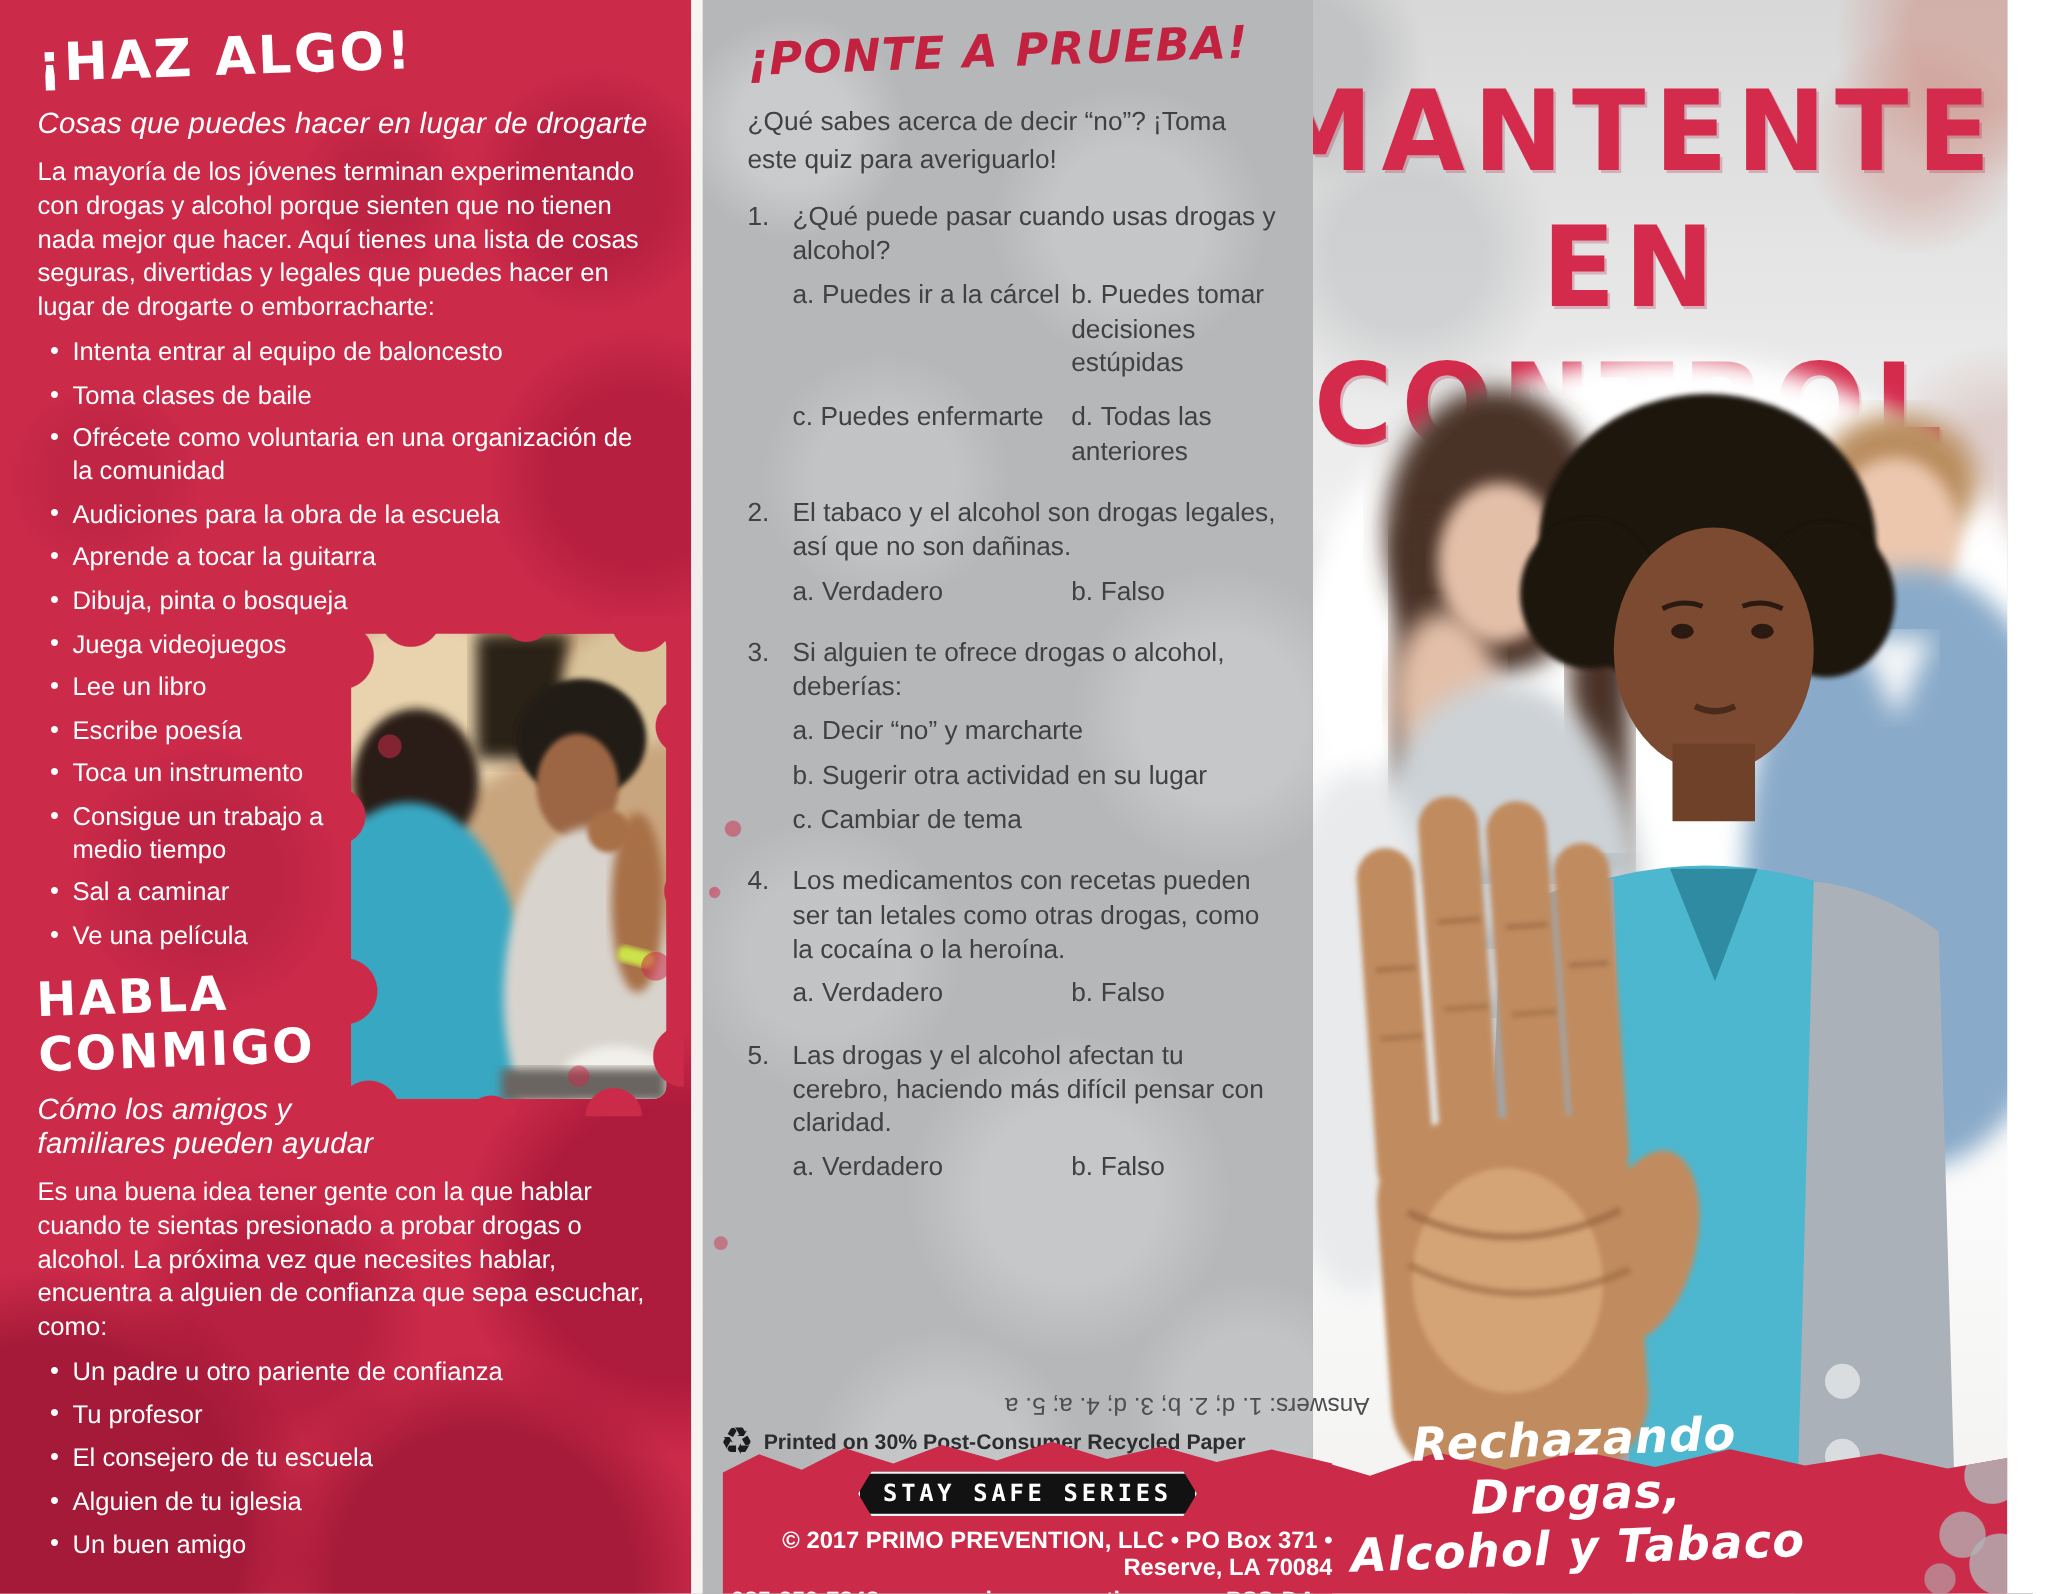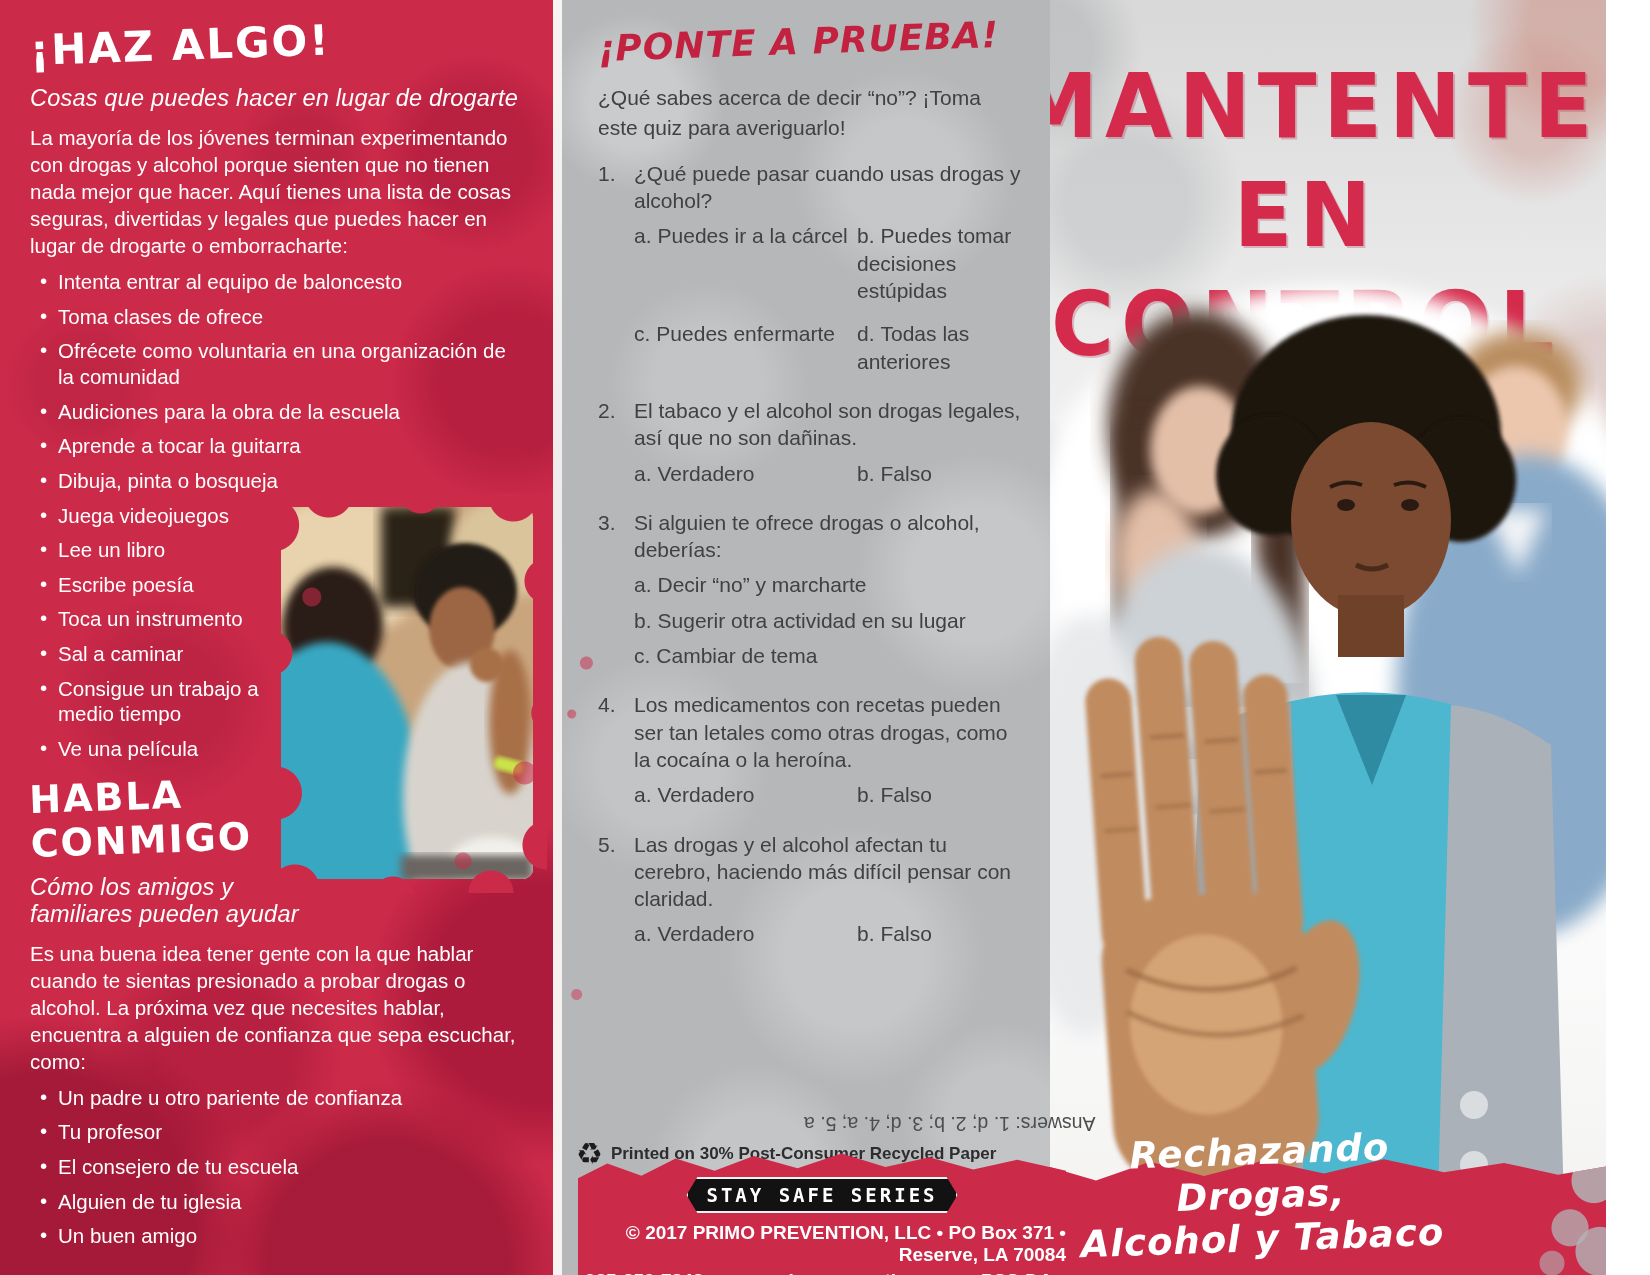--- a/index.html
+++ b/index.html
@@ -128,21 +128,21 @@
 <div class="page">
 
   <div class="panel-left">
     <div class="content">
       <div class="hand-head">¡HAZ ALGO!</div>
       <p class="sub-bold">Cosas que puedes hacer en lugar de drogarte</p>
       <p class="body-txt">La mayoría de los jóvenes terminan experimentando con drogas y alcohol porque sienten que no tienen nada mejor que hacer. Aquí tienes una lista de cosas seguras, divertidas y legales que puedes hacer en lugar de drogarte o emborracharte:</p>
 
       <ul class="dots">
         <li>Intenta entrar al equipo de baloncesto</li>
-        <li>Toma clases de ofrece</li>
+        <li>Toma clases de baile</li>
         <li>Ofrécete como voluntaria en una organización de la comunidad</li>
         <li>Audiciones para la obra de la escuela</li>
         <li>Aprende a tocar la guitarra</li>
         <li>Dibuja, pinta o bosqueja</li>
       </ul>
 
       <div class="photo-float">
         <svg width="252" height="372" viewBox="0 0 252 372">
           <defs>
             <filter id="b2">
@@ -173,22 +173,22 @@
           <rect x="120" y="348" width="132" height="26" fill="#6a6560" filter="url(#b4)"></rect>
         </svg>
         <div class="splatter-edge"></div>
       </div>
 
       <ul class="dots">
         <li>Juega videojuegos</li>
         <li>Lee un libro</li>
         <li>Escribe poesía</li>
         <li>Toca un instrumento</li>
+        <li>Consigue un trabajo a medio tiempo</li>
         <li>Sal a caminar</li>
-        <li>Consigue un trabajo a medio tiempo</li>
         <li>Ve una película</li>
       </ul>
 
       <div class="hand-head talk-head">HABLA CONMIGO</div>
       <p class="sub-bold">Cómo los amigos y familiares pueden ayudar</p>
       <p class="body-txt">Es una buena idea tener gente con la que hablar cuando te sientas presionado a probar drogas o alcohol. La próxima vez que necesites hablar, encuentra a alguien de confianza que sepa escuchar, como:</p>
 
       <ul class="dots">
         <li>Un padre u otro pariente de confianza</li>
         <li>Tu profesor</li>

